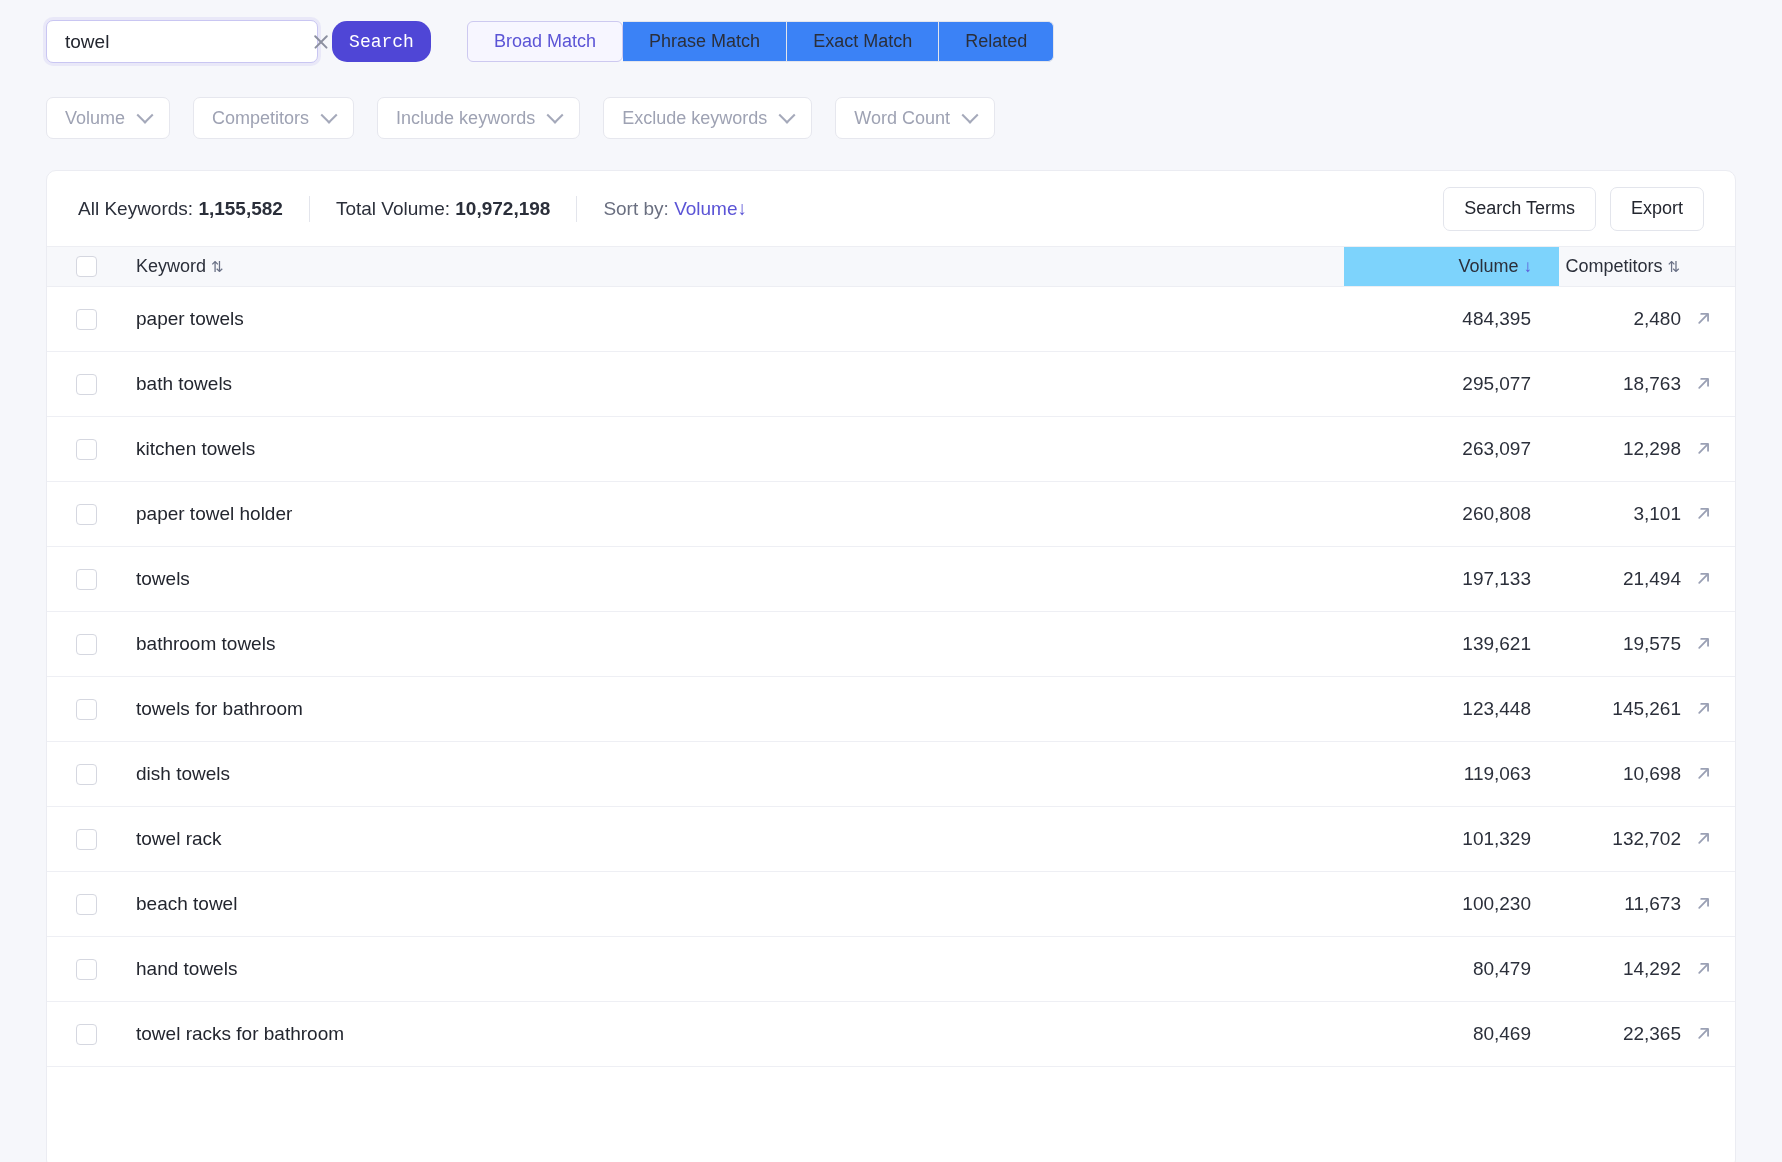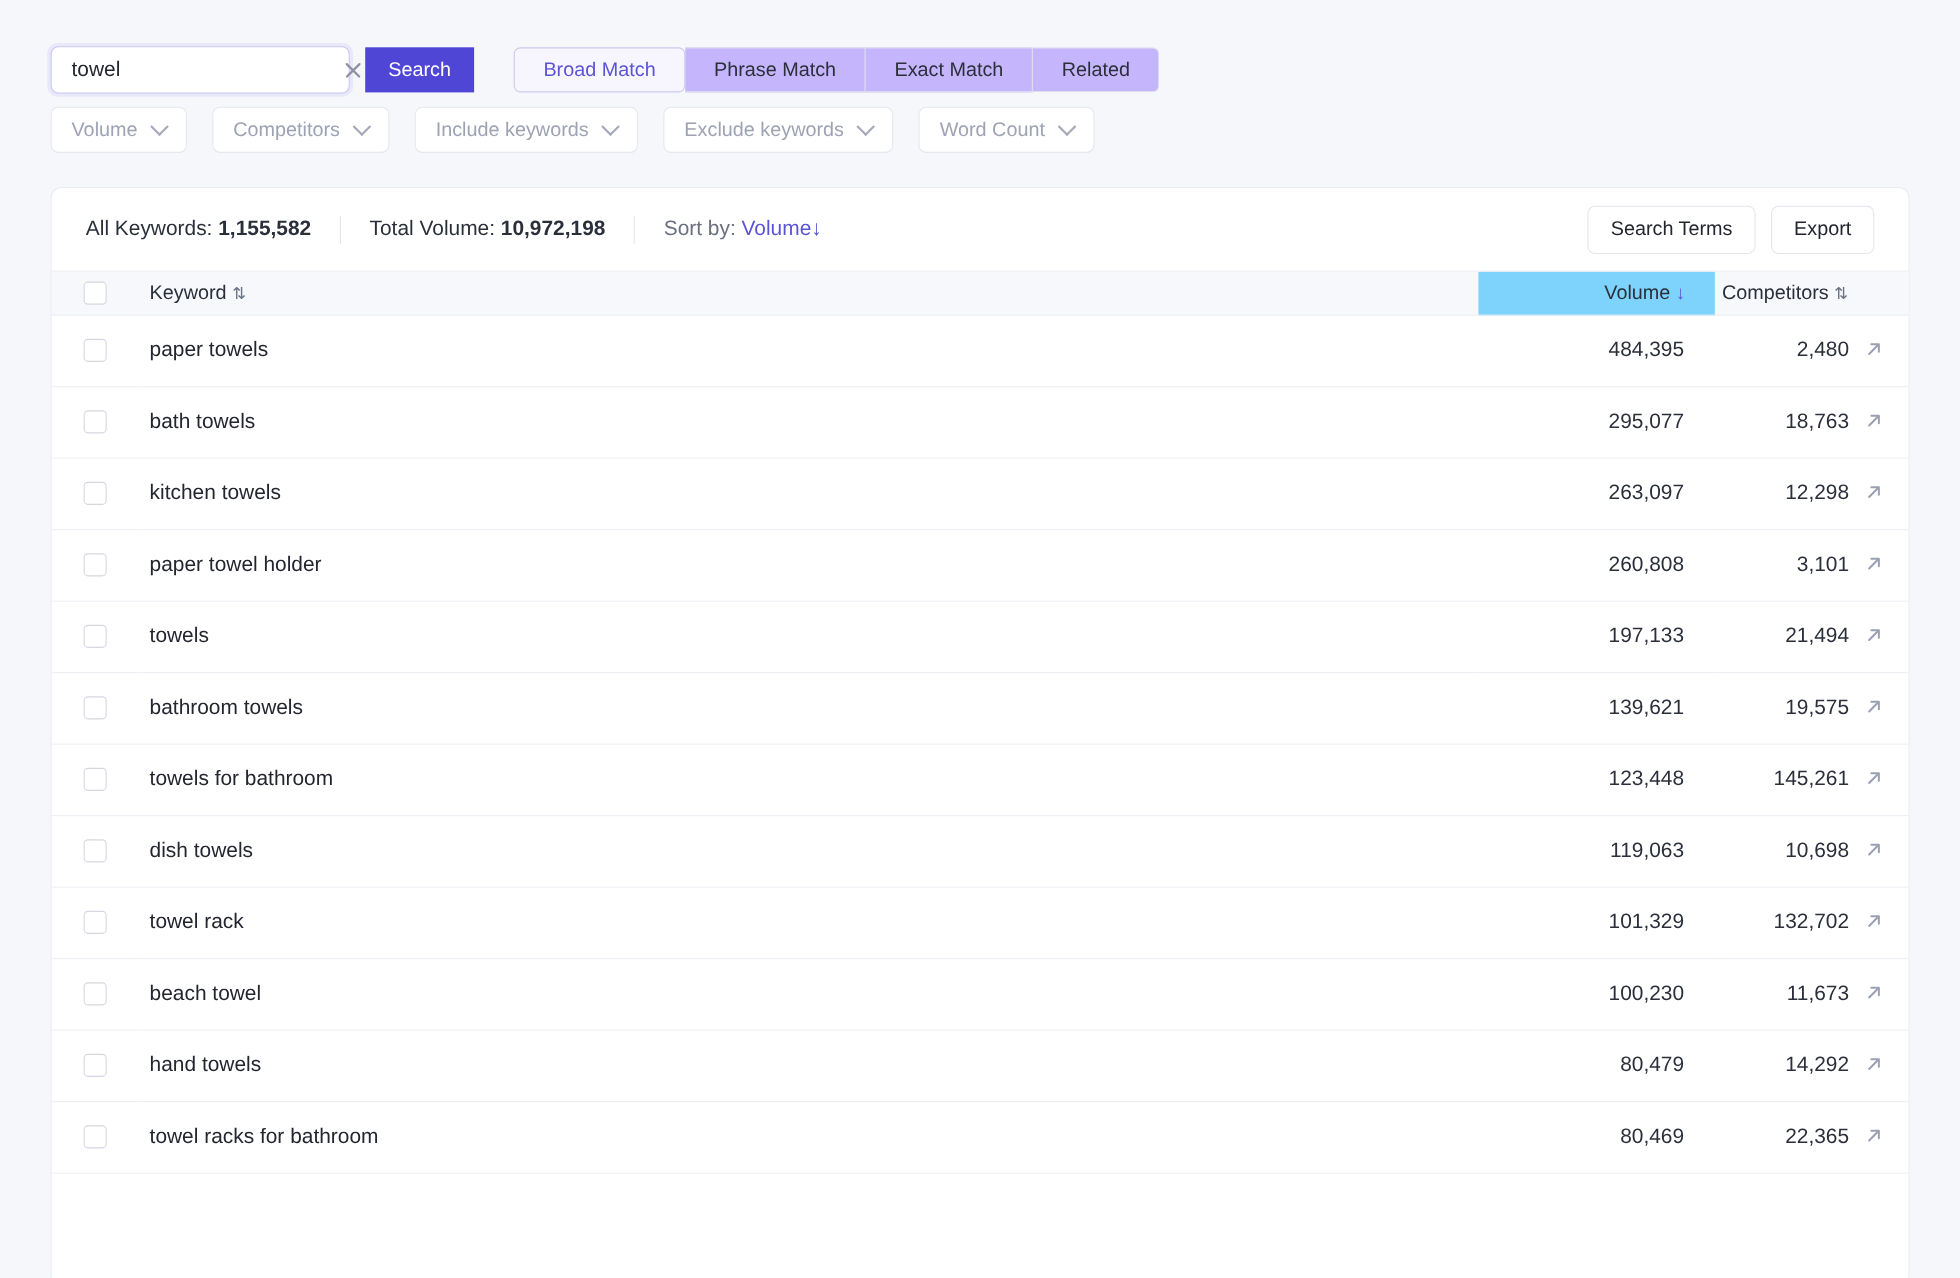--- a/index.html
+++ b/index.html
@@ -8,21 +8,21 @@
     height: 1162px;
     background: #f6f7fb;
     font-family: "Liberation Sans", sans-serif;
     -webkit-font-smoothing: antialiased;
     overflow: hidden;
   }
   .page { position: relative; width: 1782px; height: 1162px; }
 
   
   .search-row {
-    position: absolute; left: 46px; top: 42px;
+    position: absolute; left: 46px; top: 20px;
     display: flex; align-items: center; gap: 0;
   }
   .search-field-wrap {
     width: 272px; height: 43px;
     background: #ffffff;
     border: 1.5px solid #c9c6f2;
     border-radius: 7px;
     display: flex; align-items: center;
     padding: 0 14px 0 18px;
     box-shadow: 0 0 0 3px rgba(201,198,242,.30);
@@ -41,33 +41,33 @@
     width: 18px; height: 1.6px; background: #8c90a0; border-radius: 2px;
   }
   .clear-x::before { transform: rotate(45deg); }
   .clear-x::after  { transform: rotate(-45deg); }
 
   .search-btn {
     margin-left: 14px;
     width: 99px; height: 41px;
     background: #4f46d6;
     color: #ffffff;
-    border: 0; border-radius: 0;
-    font-family: Liberation Sans, sans-serif;
+    border: 0; border-radius: 15px;
+    font-family: Liberation Mono, monospace;
     font-size: 18px;
     cursor: pointer;
   }
 
   .match-tabs {
     margin-left: 36px;
     display: flex; align-items: center;
   }
   .match-tab {
     height: 41px;
-    background: #c4b5fd;
+    background: #3b82f6;
     border: 1px solid #e3e5ec;
     border-left-width: 0;
     color: #2b2f3a;
     font-size: 18px;
     display: flex; align-items: center; justify-content: center;
     padding: 0 26px;
     cursor: pointer;
     white-space: nowrap;
   }
   .match-tab:first-child { border-left-width: 1px; border-radius: 6px 0 0 6px; }

